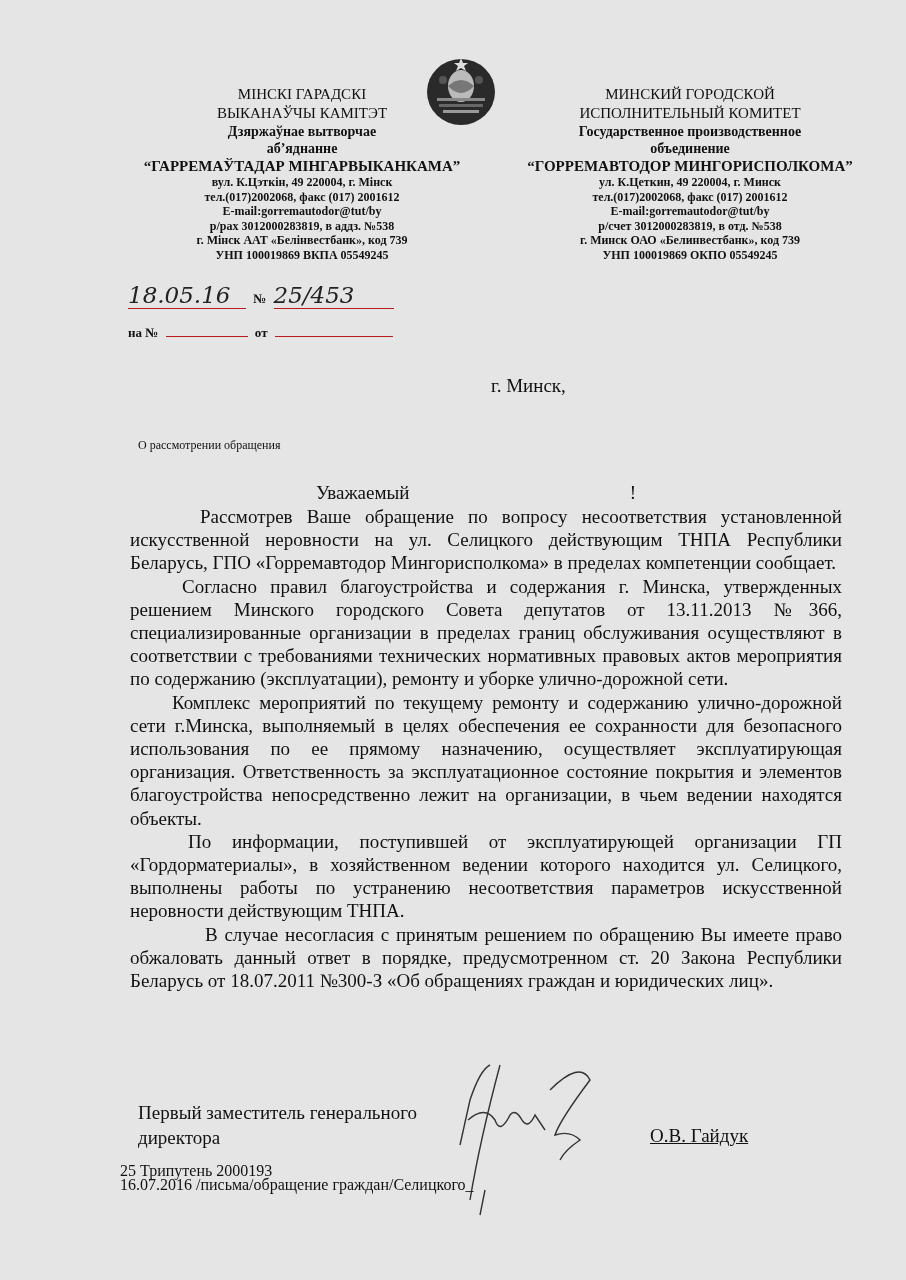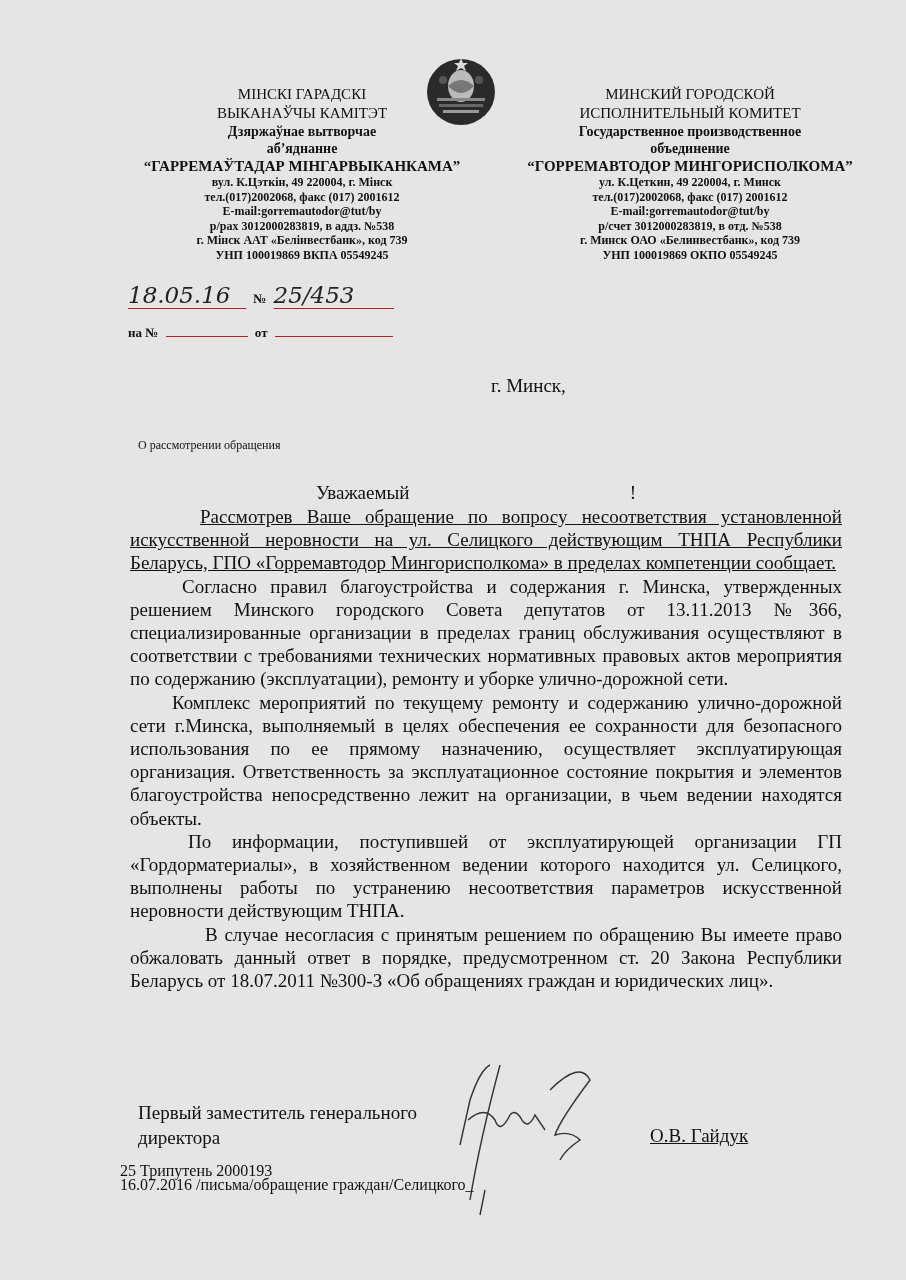--- a/index.html
+++ b/index.html
@@ -16,21 +16,21 @@
   .regline { position: absolute; left: 128px; top: 282px; font-size: 13px; }
   .hand { font-family: "DejaVu Serif", serif; font-style: italic; font-size: 23px; color: #222; }
   .uline { display: inline-block; border-bottom: 1px solid #b91c1c; }
   .onno { position: absolute; left: 128px; top: 325px; font-size: 13px; font-weight: bold; }
   .city { position: absolute; left: 491px; top: 367px; font-size: 19px; margin-top: 8px; }
   .subject { position: absolute; left: 138px; top: 438px; font-size: 12px; }
   .greet { position: absolute; left: 316px; top: 482px; font-size: 19px; width: 320px; }
   .greet .ex { position: absolute; right: 0; top: 0; }
   .body { position: absolute; left: 130px; top: 505px; width: 712px; font-size: 19px; line-height: 23.2px; text-align: justify; }
   .body p { margin: 0; }
-  .i1 { text-indent: 70px; text-decoration: underline; } .i2 { text-indent: 52px; } .i3 { text-indent: 42px; } .i4 { text-indent: 58px; } .i5 { text-indent: 75px; }
+  .i1 { text-indent: 70px; } .i2 { text-indent: 52px; } .i3 { text-indent: 42px; } .i4 { text-indent: 58px; } .i5 { text-indent: 75px; }
   .pos { position: absolute; left: 130px; top: 1100px; font-size: 19px; line-height: 25px; margin-left: 8px; }
   .sig-name { position: absolute; left: 650px; top: 1125px; font-size: 19px; text-decoration: underline; }
   .sig { position: absolute; left: 440px; top: 1060px; width: 220px; height: 160px; }
   .foot { position: absolute; left: 120px; top: 1164px; font-size: 16px; line-height: 14px; }
 </style>
 </head>
 <body>
 
 <div class="page">
 

